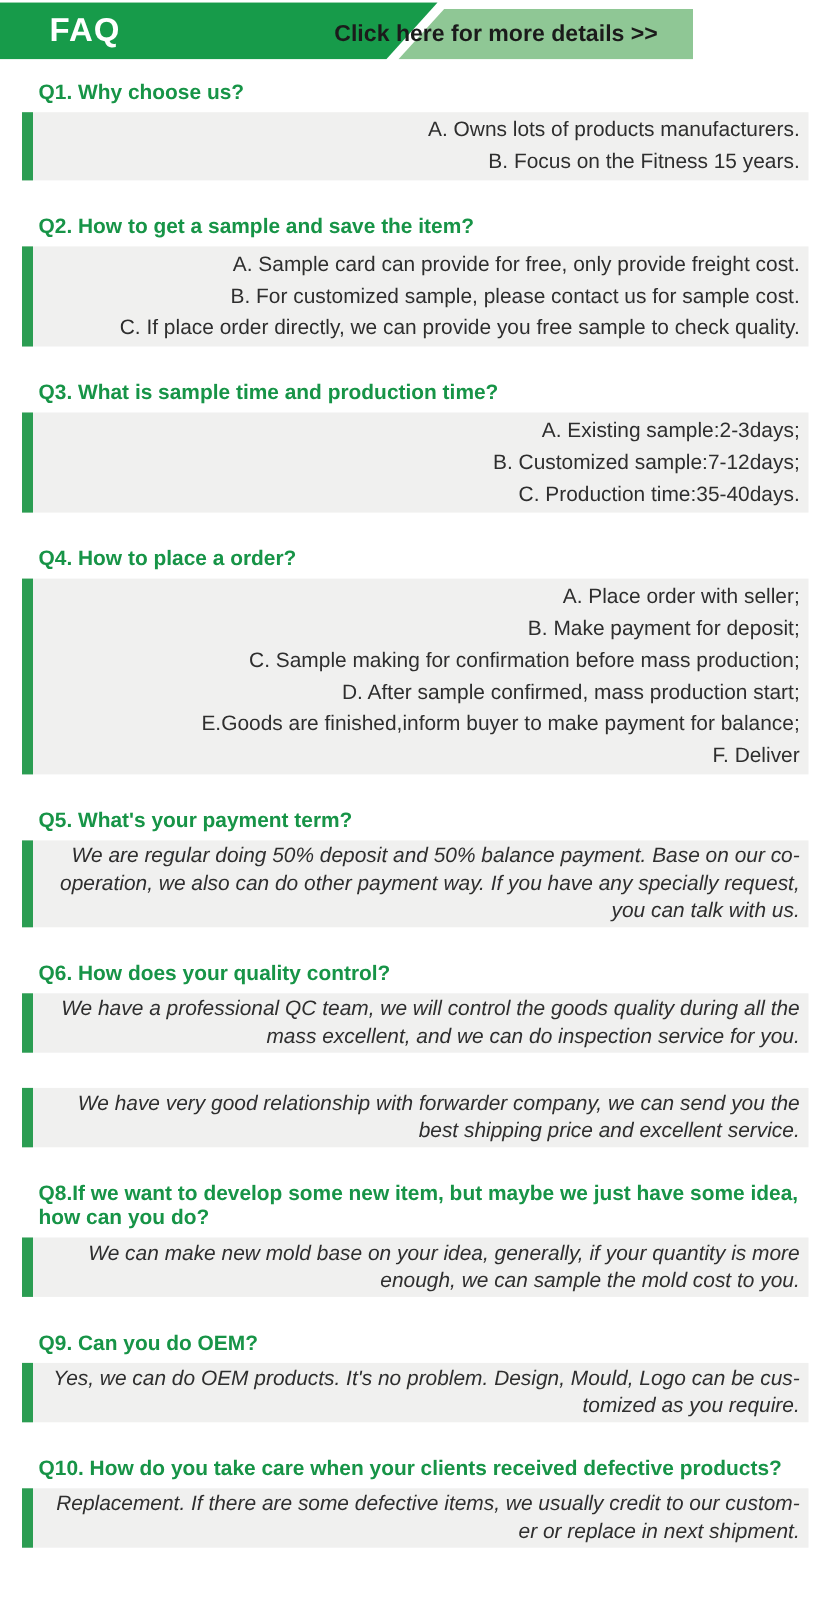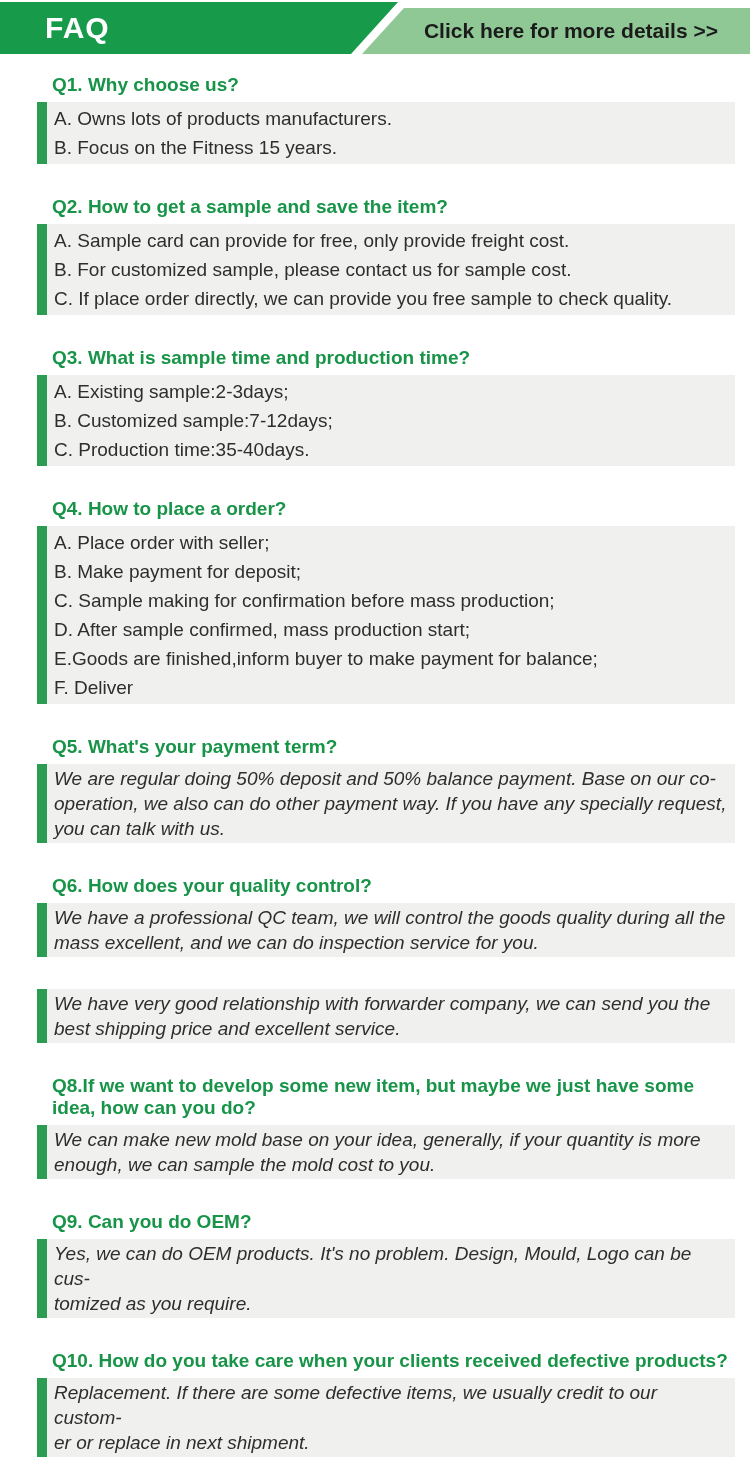--- a/index.html
+++ b/index.html
@@ -12,52 +12,53 @@
     --link-dark:#1b1b1b;
   }
   *{margin:0;padding:0;box-sizing:border-box;}
   html,body{background:#ffffff;}
   body{
     width:750px;height:1476px;overflow:hidden;
     font-family:"Liberation Sans","DejaVu Sans",sans-serif;
     color:var(--text-dark);
   }
   
-  .banner{position:relative;height:54px;width:750px;}
+  .banner{position:relative;height:54px;width:630px;}
   .banner .light-band{
     position:absolute;top:8px;left:0;right:0;height:46px;
     background:var(--light-green);
     clip-path:polygon(404px 0,100% 0,100% 100%,362px 100%);
   }
   .banner .dark-shape{
     position:absolute;top:2px;left:0;width:398px;height:52px;
     background:var(--dark-green);
     clip-path:polygon(0 0,100% 0,calc(100% - 47px) 100%,0 100%);
   }
   .banner .faq-title{
     position:absolute;top:2px;left:45px;height:52px;line-height:52px;
     color:#ffffff;font-size:30px;font-weight:bold;letter-spacing:1px;
   }
   .banner .more-link{
     position:absolute;top:8px;right:32px;height:46px;line-height:46px;
     font-size:21px;font-weight:700;color:var(--link-dark);cursor:pointer;
   }
   
   .content{padding-top:20px;}
-  .qa{margin-bottom:32px;margin-left:17px;}
+  .qa{margin-bottom:32px;}
   .qa .q{
     margin:0 15px 6px 35px;
     color:var(--title-green);
     font-size:19px;font-weight:bold;line-height:22px;
   }
   .qa .a{
     margin:0 15px 0 20px;
     background:var(--answer-bg);
     border-left:10px solid var(--bar-green);
     padding:2px 8px 2px 7px;
+    text-align:right;
   }
   .qa .a .line{font-size:19px;line-height:29px;color:var(--text-dark);}
   .qa .a.para .line{line-height:25px;font-style:italic;}
 </style>
 </head>
 <body>
 
 <div class="banner">
   <div class="light-band"></div>
   <div class="dark-shape"></div>

